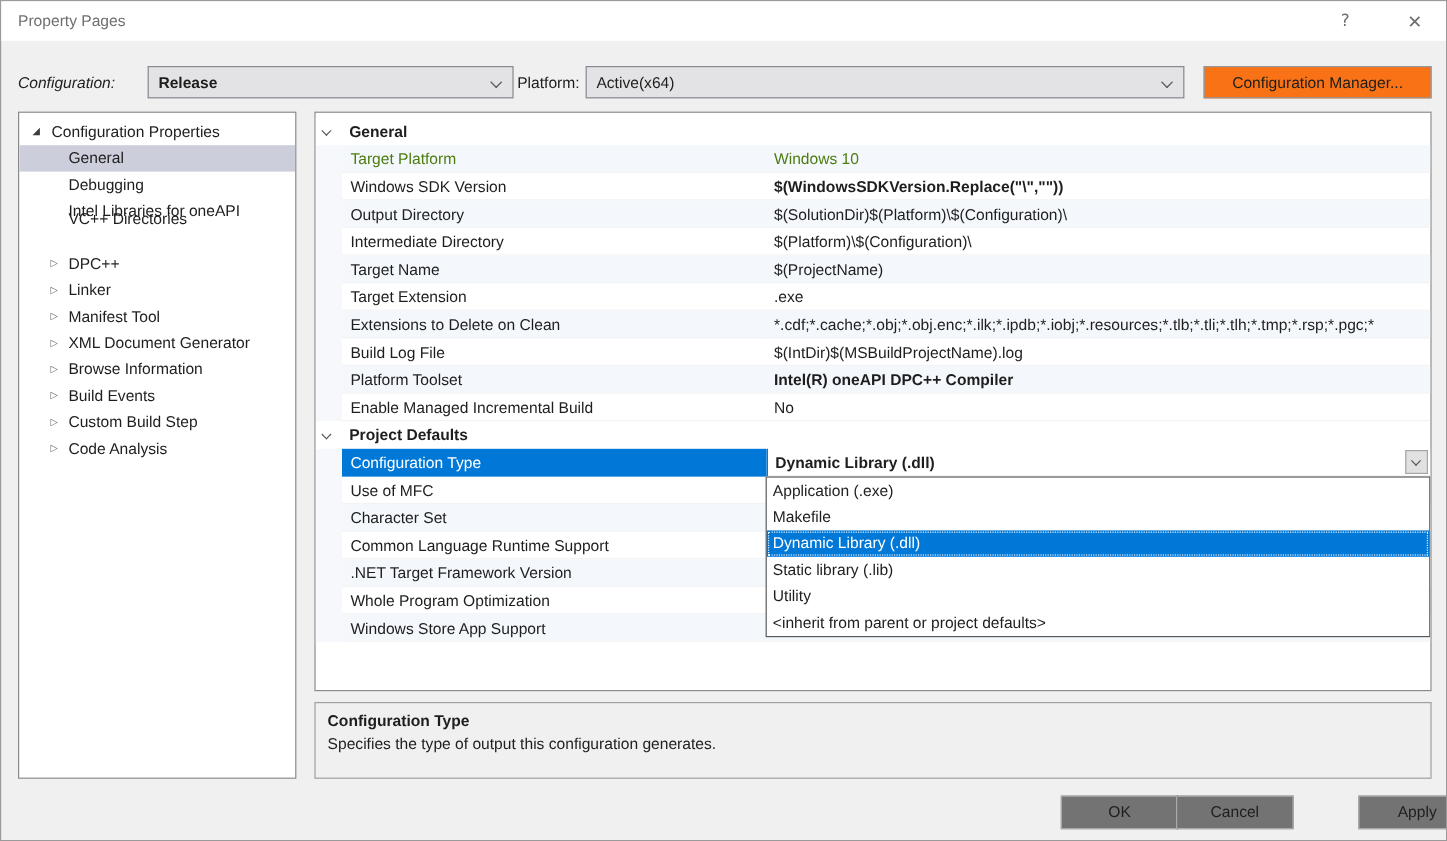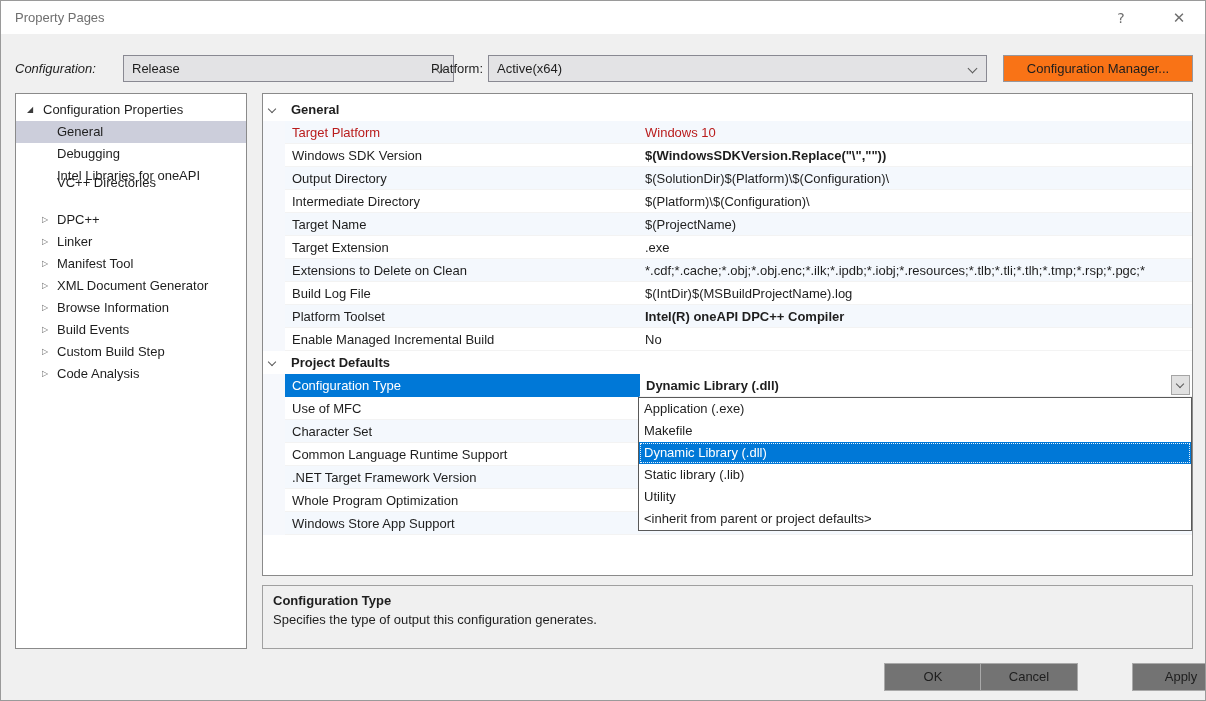--- a/index.html
+++ b/index.html
@@ -23,21 +23,21 @@
   .close-btn { right:14px; font-size:15px; }
 
   
   .chev { display:inline-block; width:7px; height:7px; border-right:1.5px solid #5a5a5a; border-bottom:1.5px solid #5a5a5a; transform:rotate(45deg); }
 
   
   .tb-label { position:absolute; top:60px; }
   .lbl-configuration { left:14px;font-style:italic; }
   .lbl-platform { left:430px; }
   .combo { position:absolute; top:54px; height:27px; background:#e3e3e5; border:1px solid #898992; line-height:25px; padding-left:8px; }
-  .combo-configuration { left:122px; width:331px; }
+  .combo-configuration { left:122px; width:305px;font-weight:bold; }
   .combo-platform { left:487px; width:499px; }
   .combo .chev { position:absolute; right:10px; top:9px; }
   .btn { background:#f97316; border:1px solid #97979c; text-align:center; color:#1e1e1e; cursor:default; }
   .cm-button { position:absolute; left:1002px; top:54px; width:190px; height:27px; line-height:25px; }
 
   
   .tree-panel { position:absolute; left:14px; top:92px; width:232px; height:556px; background:#ffffff; border:1px solid #8a8a8a; overflow:hidden; }
   .tree-row { position:absolute; left:0; width:100%; height:22px; line-height:22px; white-space:nowrap; cursor:default; }
   .tree-row .exp  { position:absolute; left:11px; top:0; font-size:8px; color:#3c3c3c; }
   .tree-row .carr { position:absolute; left:26px; top:0; font-size:8px; color:#6a6a6a; }
@@ -48,21 +48,21 @@
   
   .grid-panel { position:absolute; left:261px; top:92px; width:931px; height:483px; background:#ffffff; border:1px solid #8a8a8a; overflow:hidden; }
   .g-row { position:absolute; left:0; width:100%; height:23px; display:flex; }
   .g-gutter { width:22px; flex:0 0 22px; background:#f6f8fc; position:relative; }
   .g-row.header .g-gutter { background:#ffffff; }
   .g-gutter .chev { position:absolute; left:6px; top:8px; width:6px; height:6px; }
   .g-head { font-weight:bold; line-height:23px; padding-left:6px; }
   .g-name  { flex:0 0 354px; width:354px; line-height:23px; padding-left:7px; white-space:nowrap; overflow:hidden; border-bottom:1px solid #f3f3f3; }
   .g-value { flex:1 1 auto; line-height:23px; padding-left:6px; white-space:nowrap; overflow:hidden; border-bottom:1px solid #f3f3f3; position:relative; }
   .g-row.alt .g-name, .g-row.alt .g-value { background:#f4f8fd; }
-  .g-row.dim .g-name, .g-row.dim .g-value { color:#b91c1c; }
+  .g-row.dim .g-name, .g-row.dim .g-value { color:#4d7c0f; }
   .g-row .bold { font-weight:bold; }
   .g-row.selected .g-name { background:#0078d7; color:#ffffff; border-bottom:1px solid #0078d7; }
   .g-row.selected .g-value { background:#ffffff; border-left:1px solid #0078d7; font-weight:bold; }
   .combo-drop-btn { position:absolute; right:2px; top:1px; width:19px; height:20px; background:#e1e1e1; border:1px solid #a5a5a5; }
   .combo-drop-btn .chev { position:absolute; left:5px; top:5px; width:6px; height:6px; }
 
   
   .dropdown-list { position:absolute; left:375px; top:303px; width:554px; background:#ffffff; border:1px solid #595959; z-index:10; }
   .dd-item { height:22px; line-height:22px; padding-left:5px; white-space:nowrap; overflow:hidden; cursor:default; }
   .dd-item.selected { background:#0078d7; color:#ffffff; outline:1px dotted #e6f2fb; outline-offset:-2px; }

